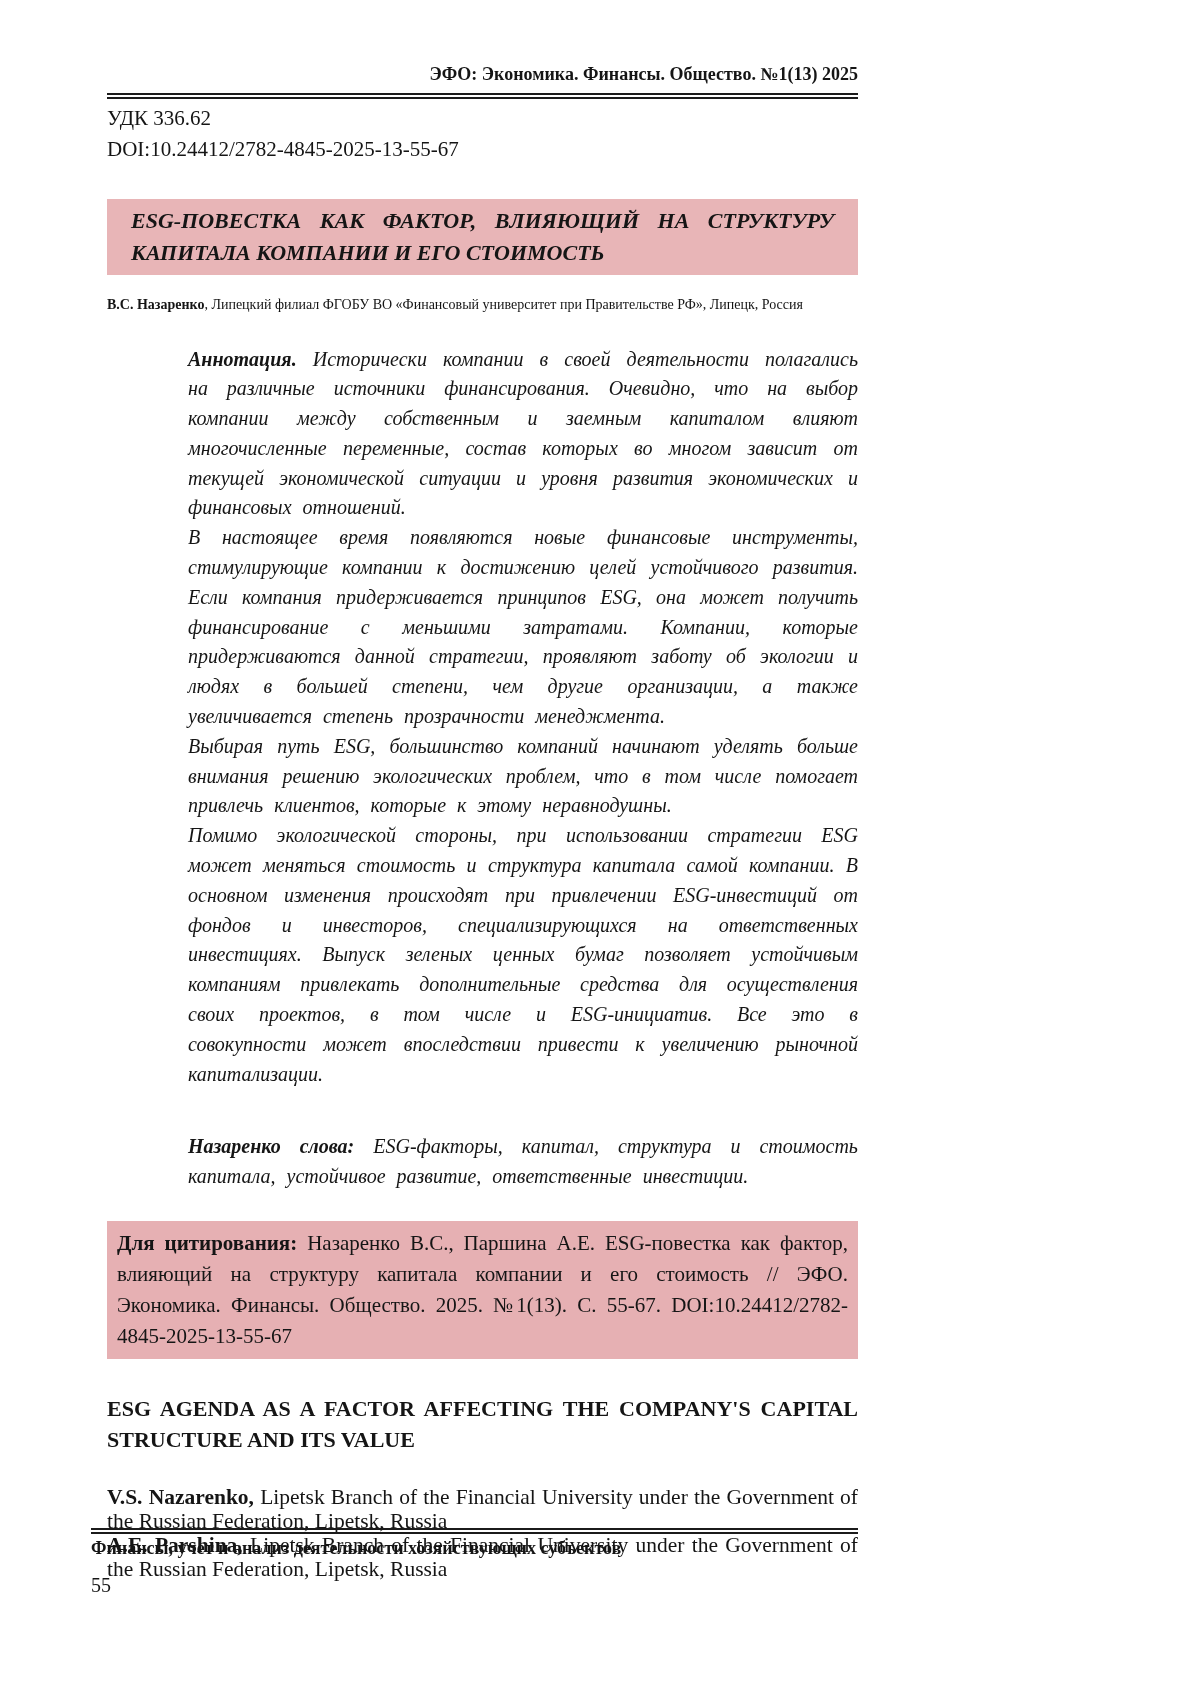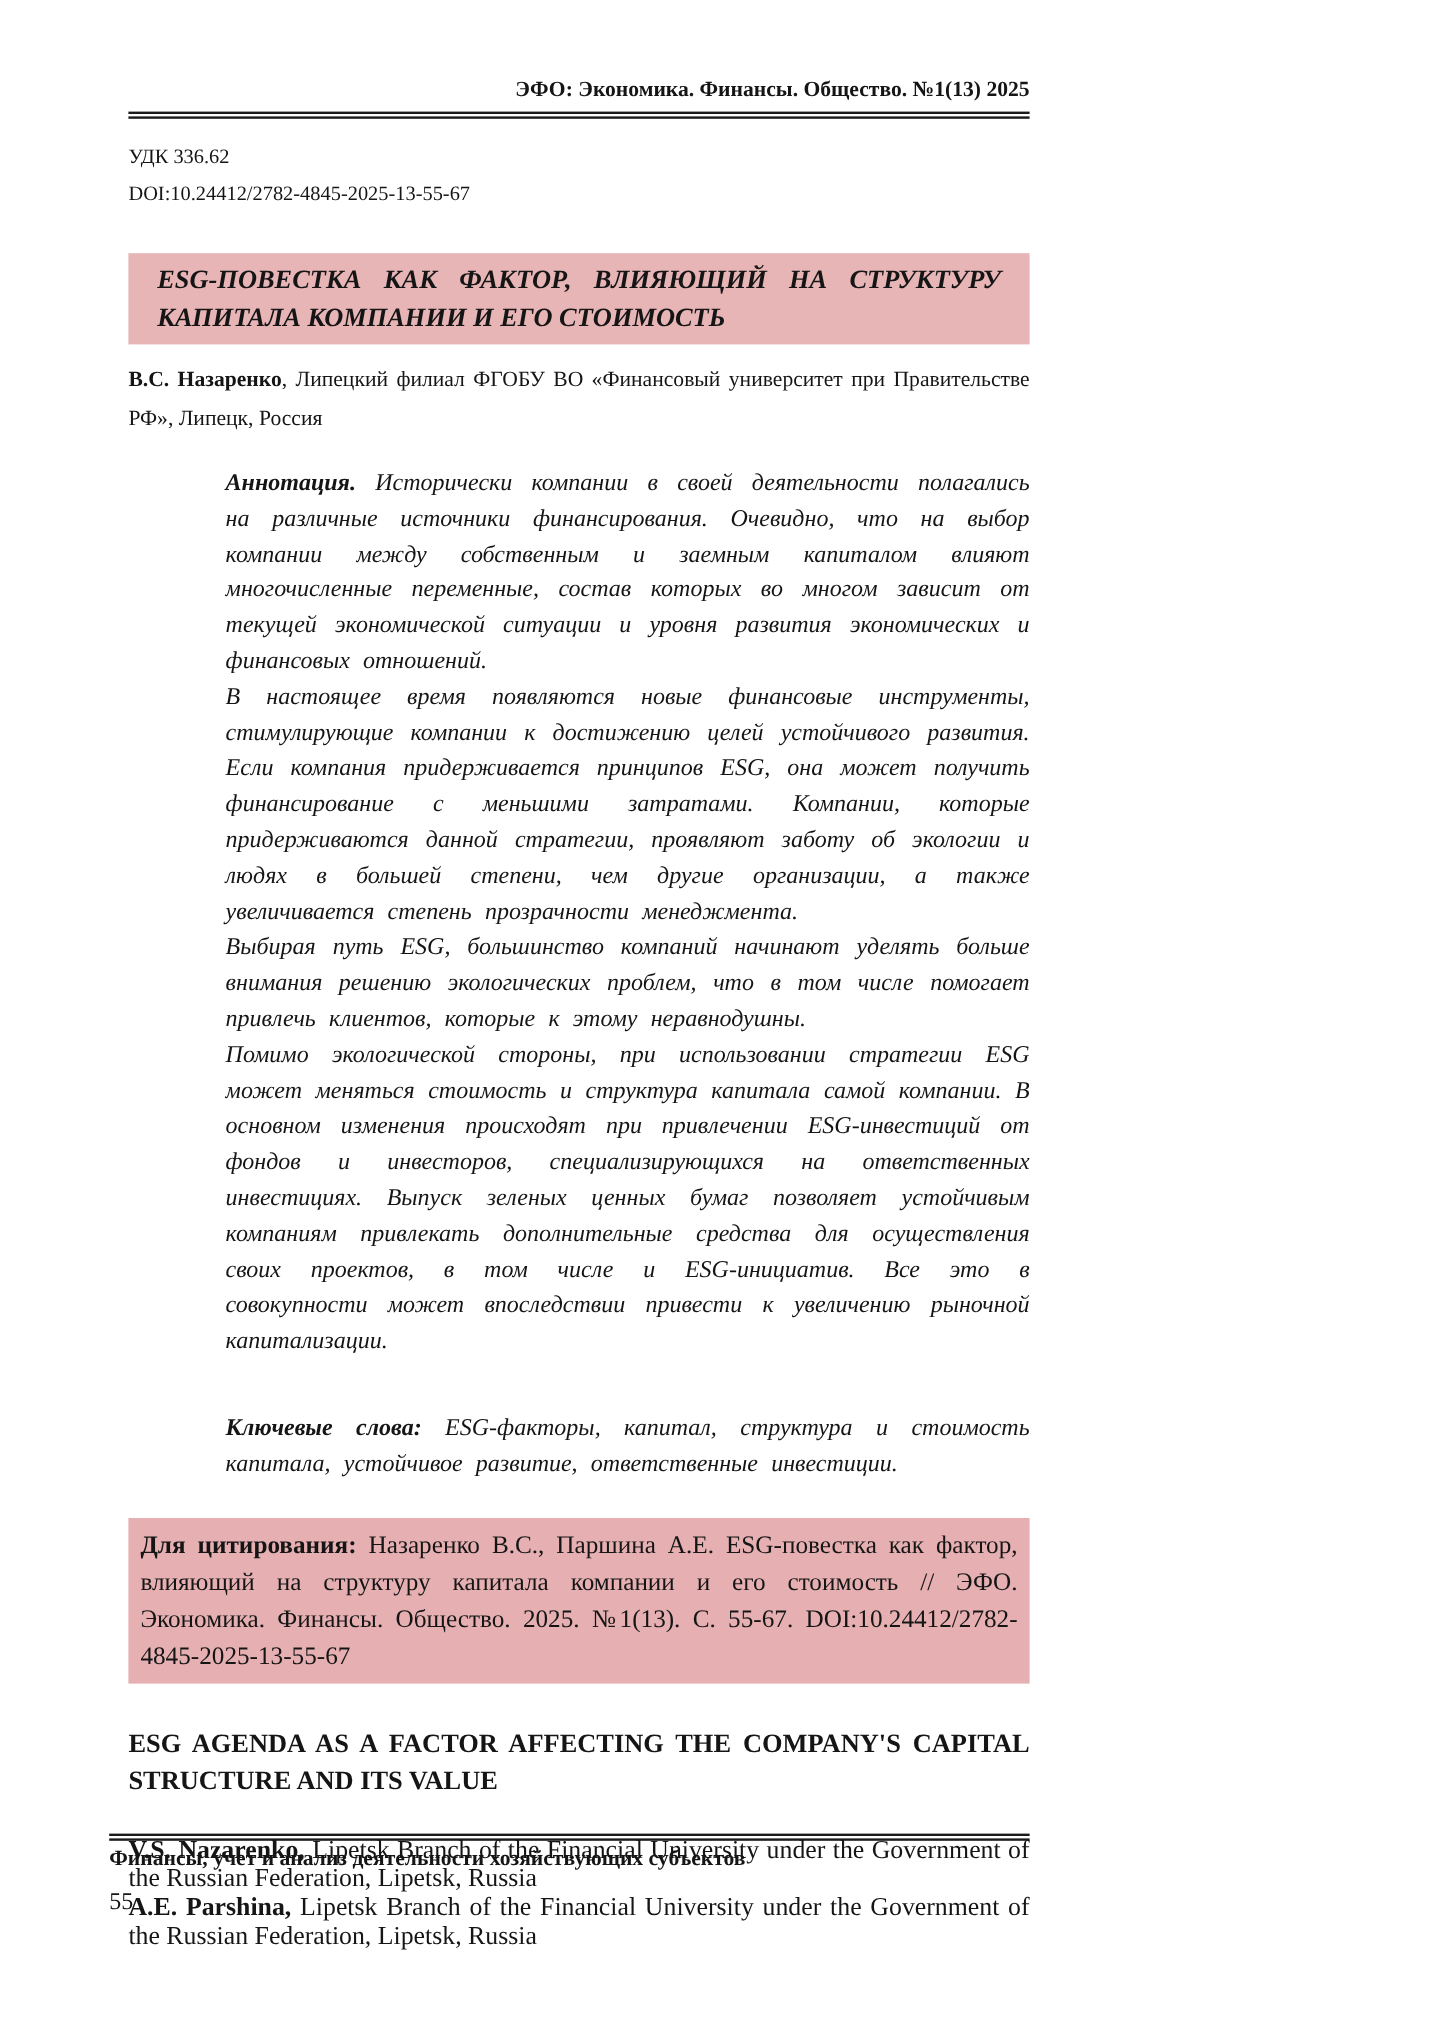--- a/index.html
+++ b/index.html
@@ -17,32 +17,32 @@
     font-weight:bold;
     font-size:18px;
     line-height:22px;
   }
   .double-rule {
     margin-top:8px;
     height:2px;
     border-top:2.5px solid #1b1b1b;
     border-bottom:2px solid #1b1b1b;
   }
-  .meta { margin-top:16px; font-size:17px; line-height:31px; }
+  .meta { margin-top:4px; font-size:21px; line-height:31px; }
   .title-ru {
     margin-top:34px;
     background:#e8b5b7;
     padding:6px 24px;
     font-weight:bold;
     font-size:22px;
     line-height:32px;
     font-style:italic;
   }
   .jl { text-align:justify; text-align-last:justify; }
-  .authors-ru { margin-top:14px; font-size:18px; line-height:31.5px; }
+  .authors-ru { margin-top:14px; font-size:14px; line-height:31.5px; }
   .author { text-align:justify; text-align-last:left; }
   .b { font-weight:bold; }
   .abstract {
     margin:24px 0 0 81px;
     font-size:20px;
     font-style:italic;
     line-height:29.8px;
     text-align:justify;
     word-spacing:6px;
   }
@@ -100,21 +100,21 @@
   </div>
 
   <div class="abstract">
     <p><span class="b">Аннотация.</span> <span>Исторически компании в своей деятельности полагались на различные источники финансирования. Очевидно, что на выбор компании между собственным и заемным капиталом влияют многочисленные переменные, состав которых во многом зависит от текущей экономической ситуации и уровня развития экономических и финансовых отношений.</span></p>
     <p>В настоящее время появляются новые финансовые инструменты, стимулирующие компании к достижению целей устойчивого развития. Если компания придерживается принципов ESG, она может получить финансирование с меньшими затратами. Компании, которые придерживаются данной стратегии, проявляют заботу об экологии и людях в большей степени, чем другие организации, а также увеличивается степень прозрачности менеджмента.</p>
     <p>Выбирая путь ESG, большинство компаний начинают уделять больше внимания решению экологических проблем, что в том числе помогает привлечь клиентов, которые к этому неравнодушны.</p>
     <p>Помимо экологической стороны, при использовании стратегии ESG может меняться стоимость и структура капитала самой компании. В основном изменения происходят при привлечении ESG-инвестиций от фондов и инвесторов, специализирующихся на ответственных инвестициях. Выпуск зеленых ценных бумаг позволяет устойчивым компаниям привлекать дополнительные средства для осуществления своих проектов, в том числе и ESG-инициатив. Все это в совокупности может впоследствии привести к увеличению рыночной капитализации.</p>
   </div>
 
   <div class="keywords">
-    <span class="b">Ключевые слова:</span> <span>ESG-факторы, капитал, структура и стоимость капитала, устойчивое развитие, ответственные инвестиции.</span>
+    <span class="b">Назаренко слова:</span> <span>ESG-факторы, капитал, структура и стоимость капитала, устойчивое развитие, ответственные инвестиции.</span>
   </div>
 
   <div class="citation">
     <span class="b">Для цитирования:</span> <span>Назаренко В.С., Паршина А.Е. ESG-повестка как фактор, влияющий на структуру капитала компании и его стоимость // ЭФО. Экономика. Финансы. Общество. 2025. №1(13). С. 55-67. DOI:10.24412/2782-4845-2025-13-55-67</span>
   </div>
 
   <div class="title-en">
     <div class="jl">ESG AGENDA AS A FACTOR AFFECTING THE COMPANY'S CAPITAL</div>
     <div>STRUCTURE AND ITS VALUE</div>
   </div>

